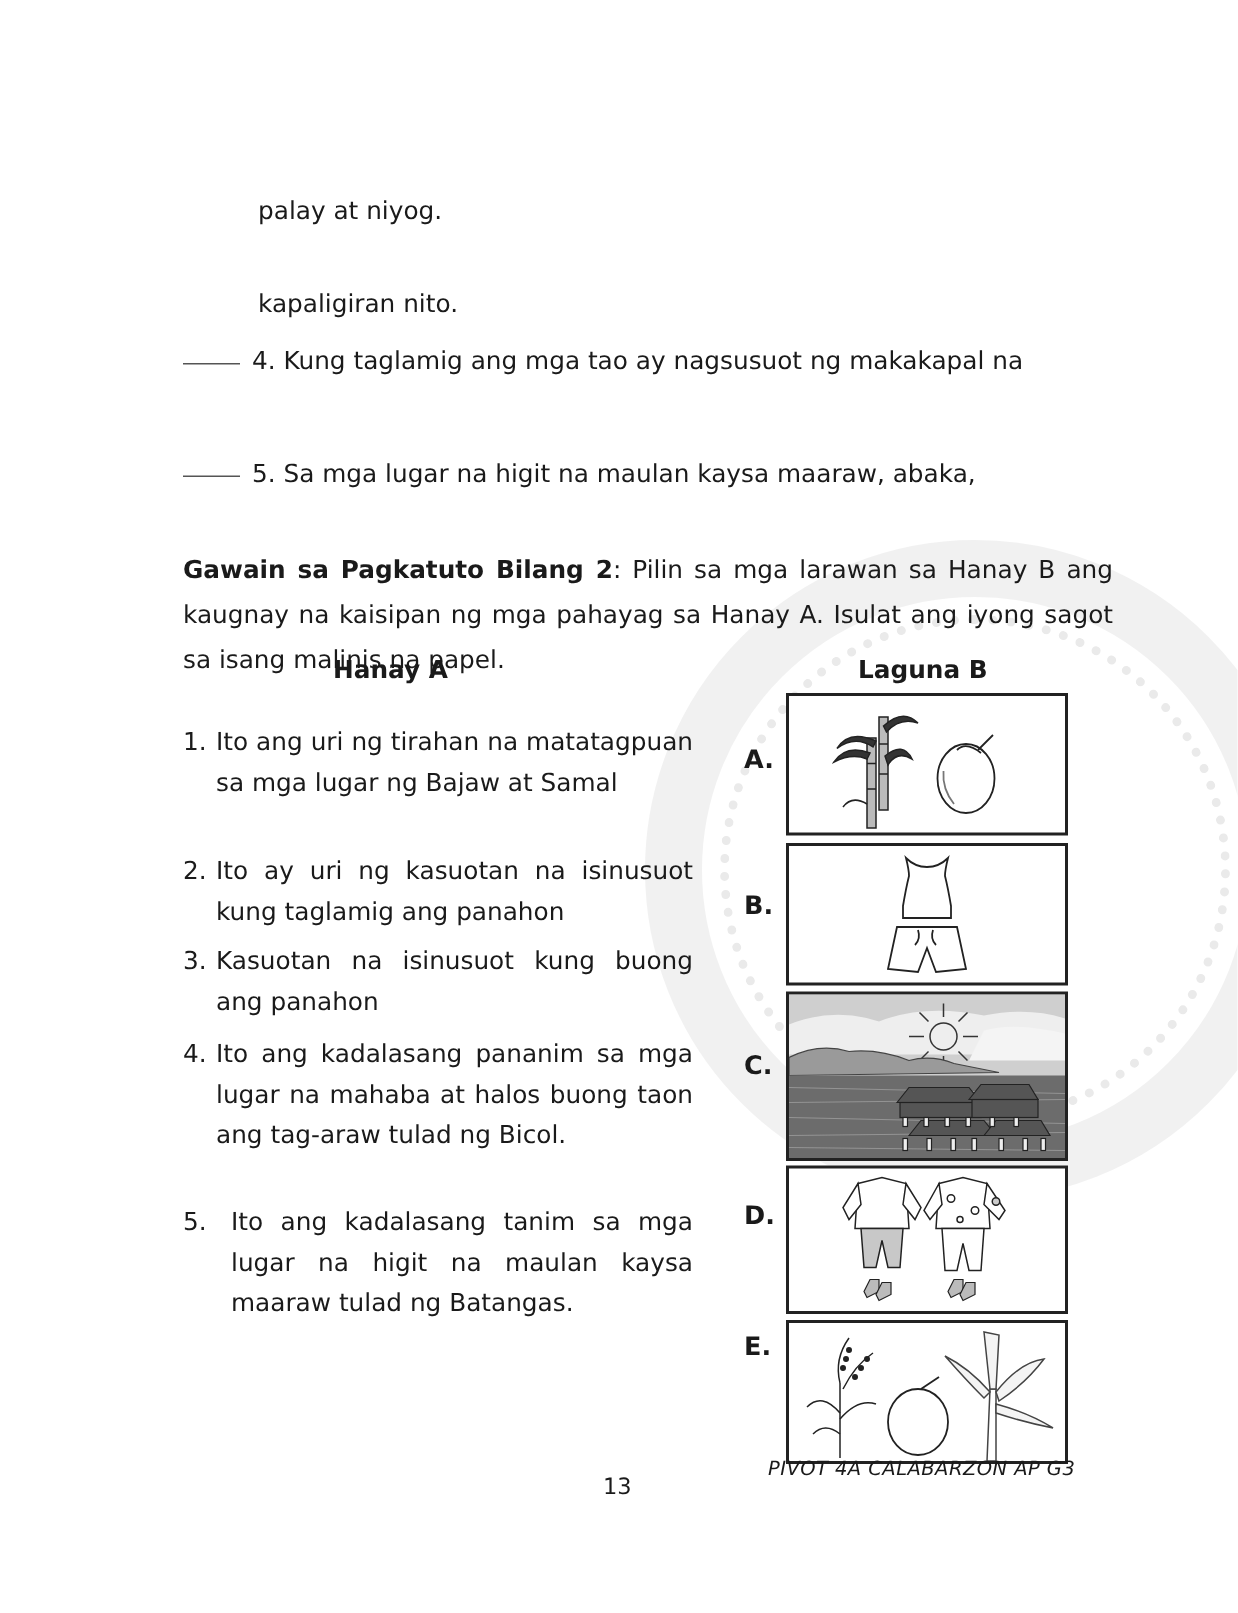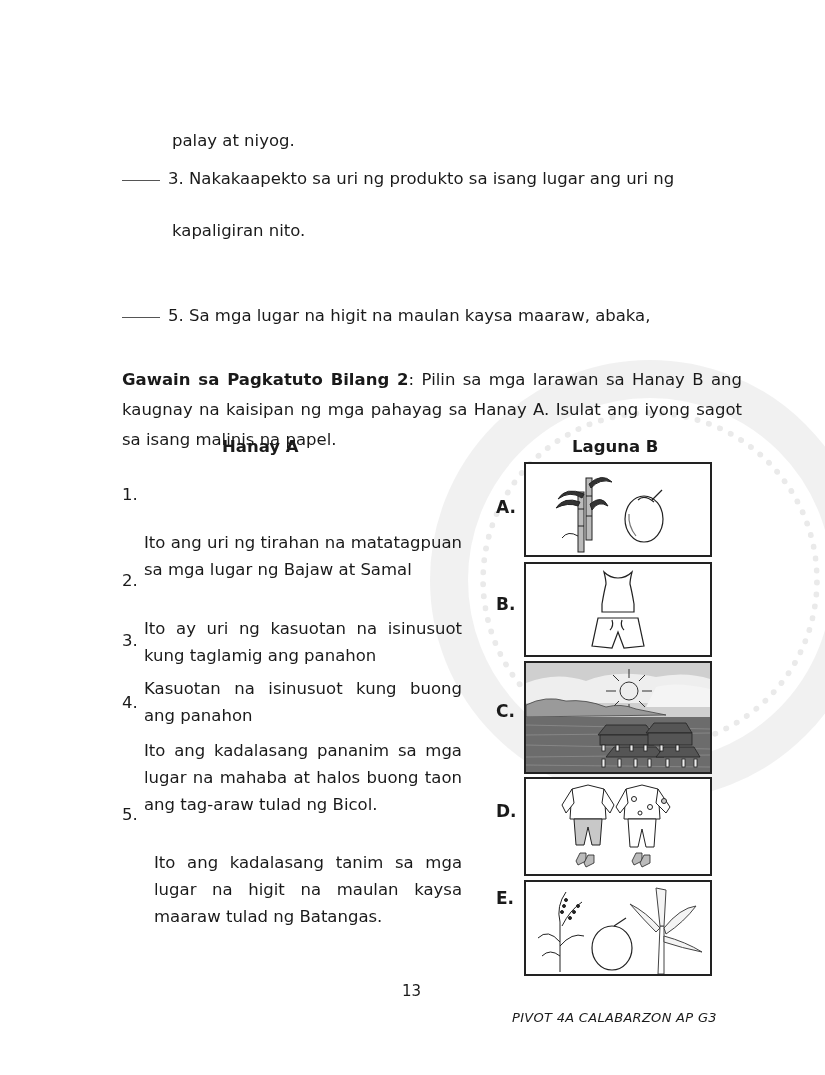--- a/index.html
+++ b/index.html
@@ -10,40 +10,40 @@
   .watermark2 { position:absolute; left:480px; top:410px; width:340px; height:340px; border-radius:50%;
                border:6px dotted rgba(170,170,170,0.25); box-sizing:border-box; pointer-events:none; }
   .q { position:absolute; left:122px; width:620px; font-size:16.5px; line-height:28px; }
   .q .blank { display:inline-block; width:38px; border-bottom:1px solid #555; margin-right:8px; vertical-align:3px; }
   .q .cont { padding-left:50px;margin-top:24px; }
   .instr { position:absolute; left:122px; top:346px; width:620px; font-size:16.5px; line-height:30px; text-align:justify;margin-top:19px; }
   .instr b { font-weight:bold; }
   .hdr { position:absolute; font-weight:bold; font-size:16.5px;text-align:center; }
   .a-item { position:absolute; left:122px; width:340px; font-size:16.5px; line-height:27px; text-align:justify; text-align-last:left; }
   .a-item .num { position:absolute; left:0; }
-  .a-item .body { padding-left:22px;margin-top:48px; }
+  .a-item .body { padding-left:22px; }
   .b-label { position:absolute; left:496px; font-weight:bold; font-size:17px; }
   .b-box { position:absolute; left:524px; width:188px; border:2px solid #222; background:#fff; box-sizing:border-box; overflow:hidden; }
   .footer-page { position:absolute; left:402px; top:982px; font-size:15px; }
-  .footer-title { position:absolute; left:512px; top:1010px; font-size:13px; font-style:italic; letter-spacing:0.3px; }
+  .footer-title { position:absolute; left:512px; top:972px; font-size:13px; font-style:italic; letter-spacing:0.3px; }
 </style>
 </head>
 <body>
 
 <div class="watermark"></div>
 <div class="watermark2"></div>
 
 <div class="q" style="top:103px;">
   <div class="cont">palay at niyog.</div>
 </div>
 <div class="q" style="top:165px;">
-  <div><span class="blank"></span><span>3.</span> <span>Nakakaapekto sa uri ng produkto sa isang lugar ang uri ng</span></div>
   <div class="cont">kapaligiran nito.</div>
 </div>
 <div class="q" style="top:227px;">
+  <div><span class="blank"></span><span>4.</span> <span>Kung taglamig  ang mga tao ay nagsusuot ng makakapal na</span></div>
 </div>
 <div class="q" style="top:302px;">
   <div><span class="blank"></span><span>5.</span> <span>Sa mga lugar na higit na maulan kaysa maaraw, abaka,</span></div>
 </div>
 
 <div class="instr">
   <b>Gawain sa Pagkatuto Bilang 2</b><span>: Pilin sa mga larawan sa Hanay B ang kaugnay na kaisipan ng mga pahayag sa Hanay A. Isulat ang iyong sagot sa isang malinis na papel.</span>
 </div>
 
 <div class="hdr" style="left:222px; top:437px;">Hanay A</div>

